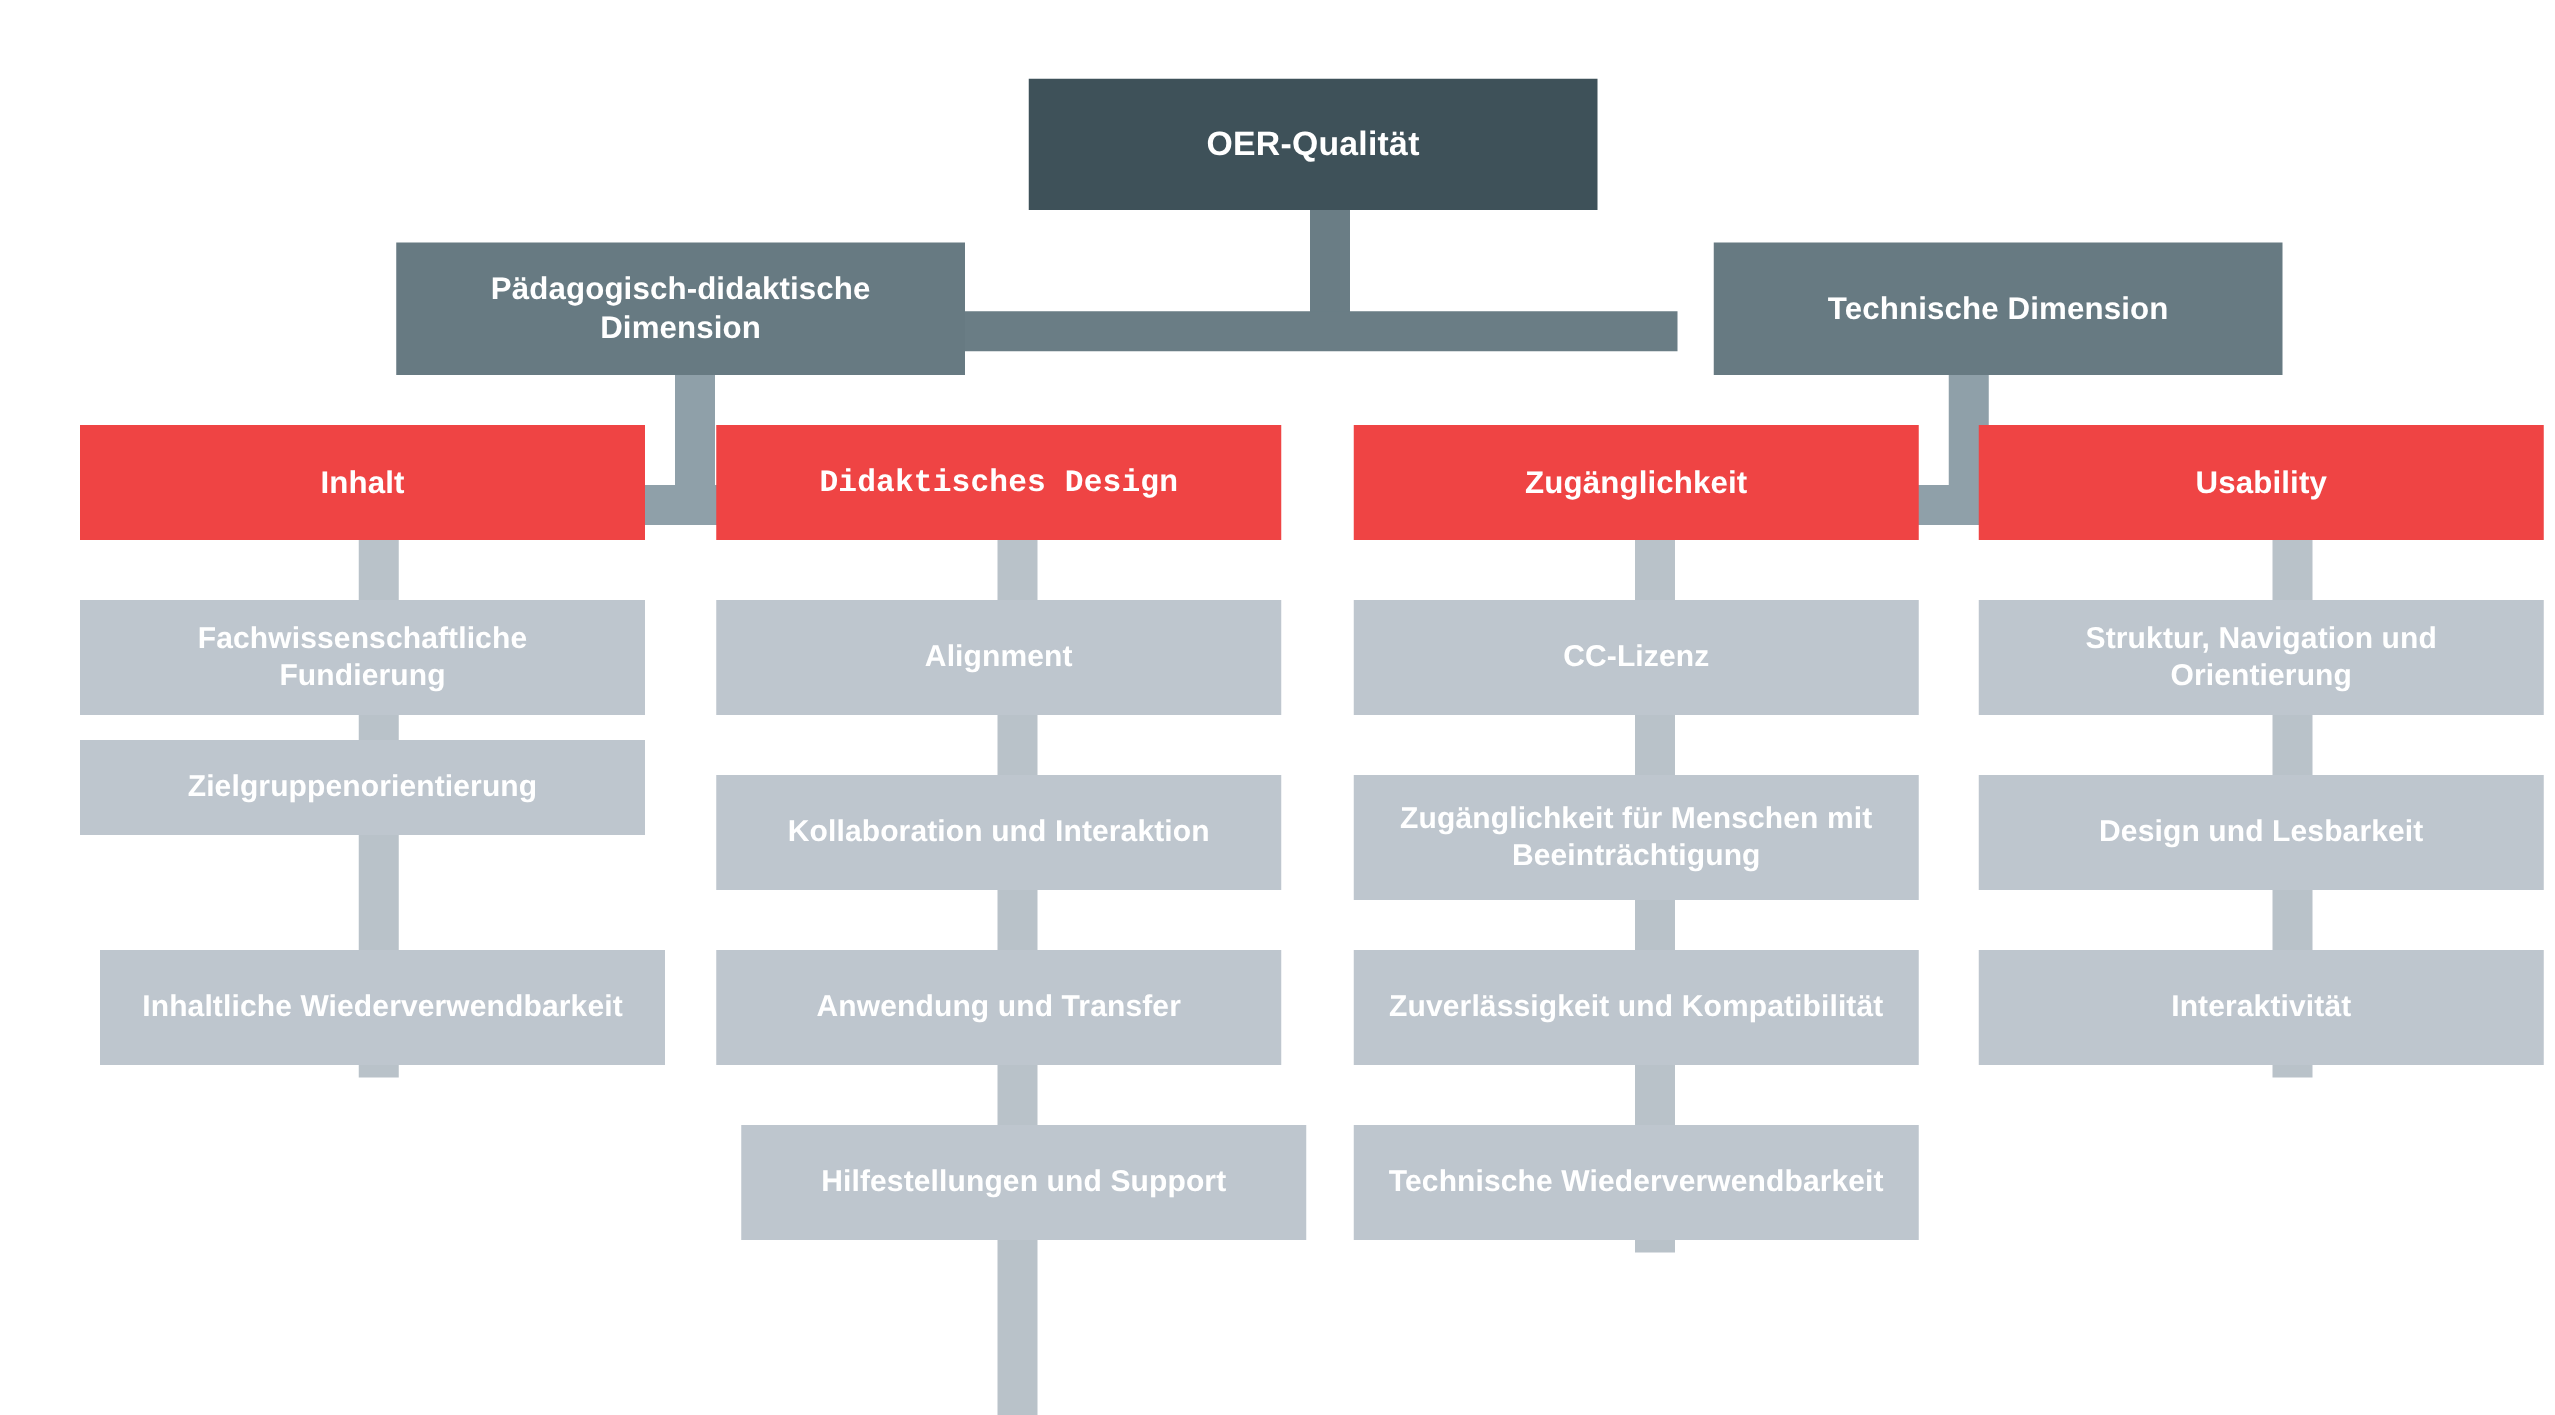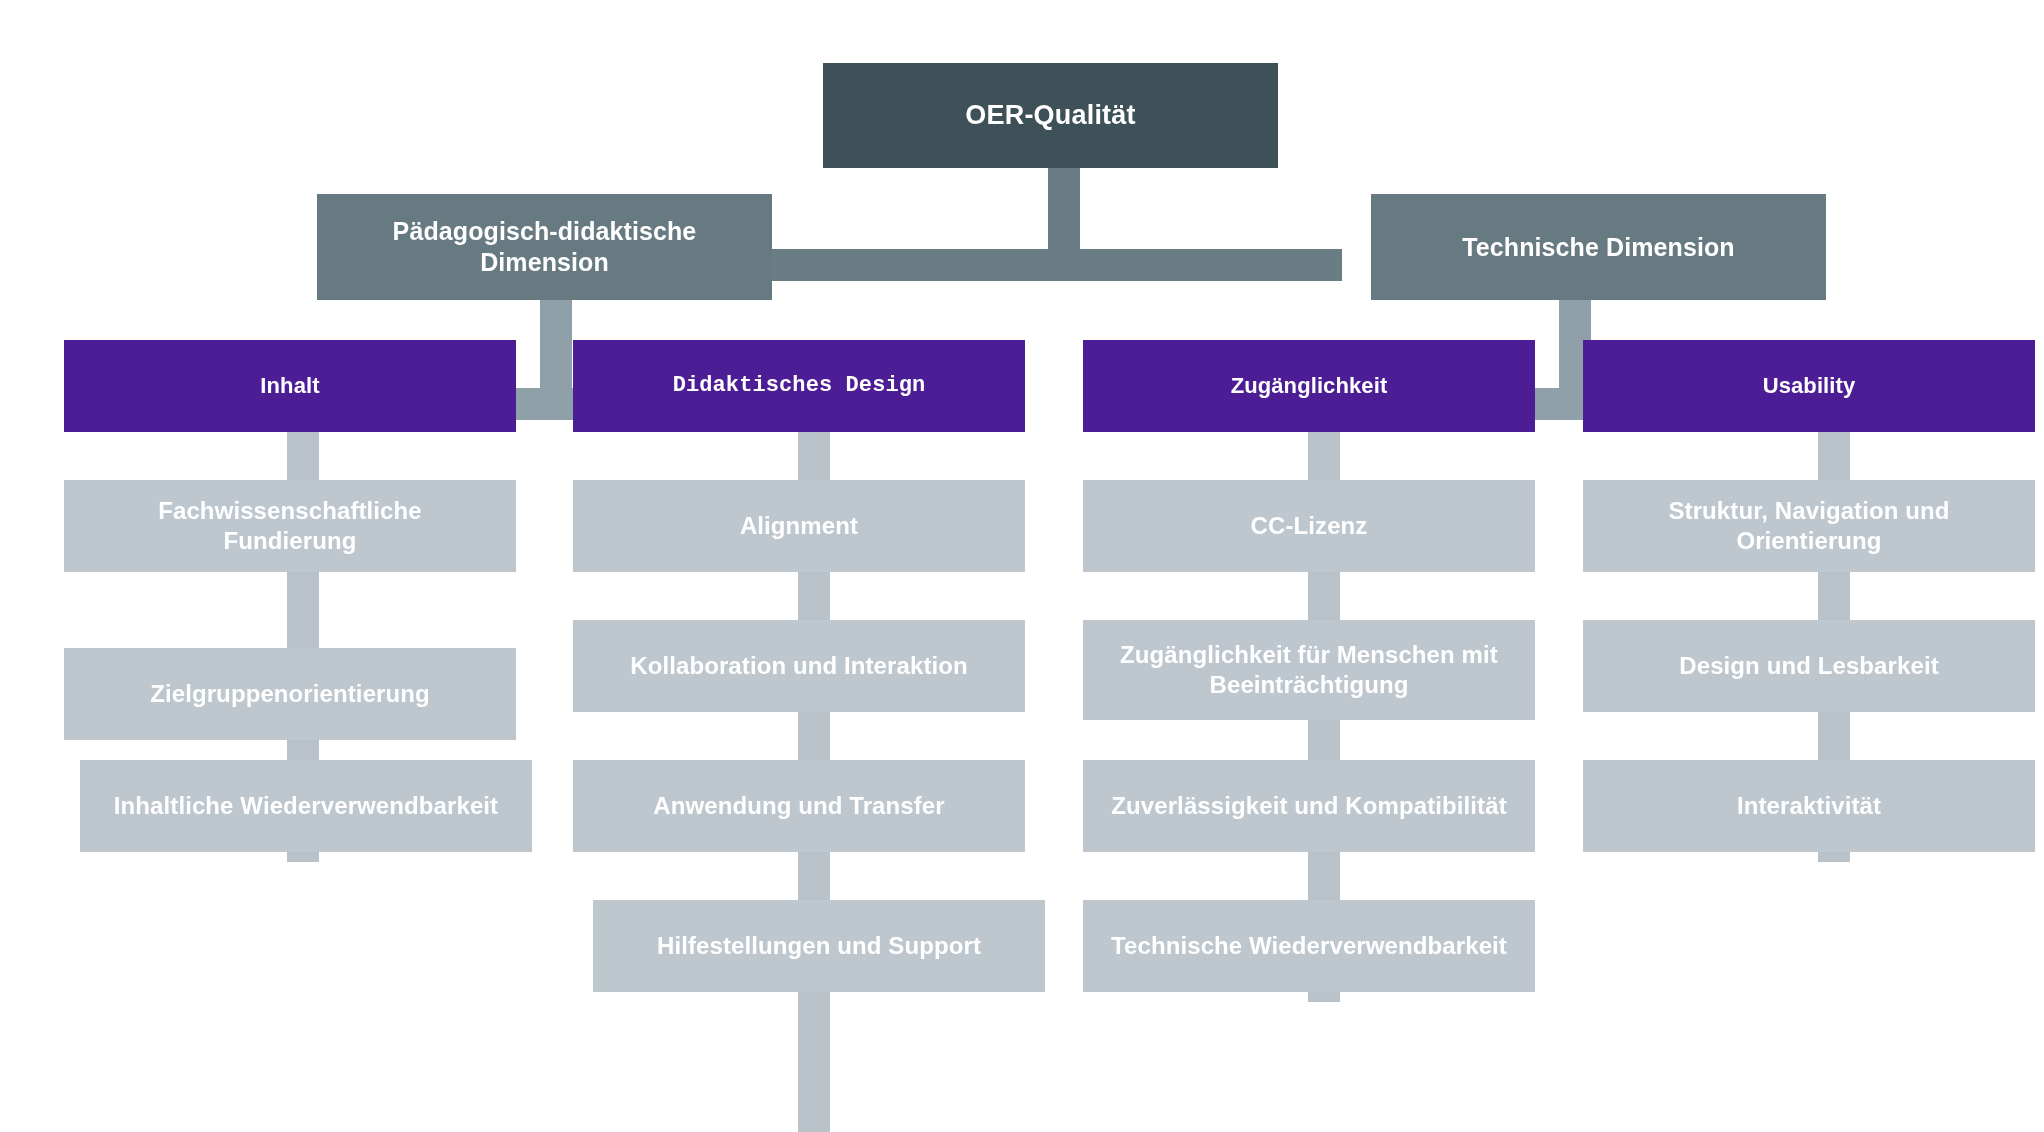--- a/index.html
+++ b/index.html
@@ -41,22 +41,22 @@
     background: #3e5159;
     font-size: 27px;
     letter-spacing: .2px;
   }
   .level-dim {
     background: #677a82;
     font-size: 25px;
     letter-spacing: .1px;
   }
   .level-cat {
-    background: #4c1d95;
-    font-size: 22px;
+    background: #ef4444;
+    font-size: 25px;
     letter-spacing: .1px;
   }
   .level-leaf {
     background: #bec6ce;
     font-size: 24px;
     letter-spacing: .1px;
   }
 
   
   .conn {
@@ -114,21 +114,21 @@
     <span class="label">Zugänglichkeit</span>
   </div>
 
   <div class="node level-cat" style="left:1551px; top:308px; width:452px; height:92px;">
     <span class="label">Usability</span>
   </div>
 
   <div class="node level-leaf" style="left:32px; top:448px; width:452px; height:92px;">
     <span class="label">Fachwissenschaftliche Fundierung</span>
   </div>
-  <div class="node level-leaf" style="left:32px; top:616px; width:452px; height:92px;text-align:center;">
+  <div class="node level-leaf" style="left:32px; top:560px; width:452px; height:76px;text-align:center;">
     <span class="label">Zielgruppenorientierung</span>
   </div>
   <div class="node level-leaf" style="left:48px; top:728px; width:452px; height:92px;">
     <span class="label">Inhaltliche Wiederverwendbarkeit</span>
   </div>
 
   <div class="node level-leaf" style="left:541px; top:448px; width:452px; height:92px;">
     <span class="label">Alignment</span>
   </div>
   <div class="node level-leaf" style="left:541px; top:588px; width:452px; height:92px;">

